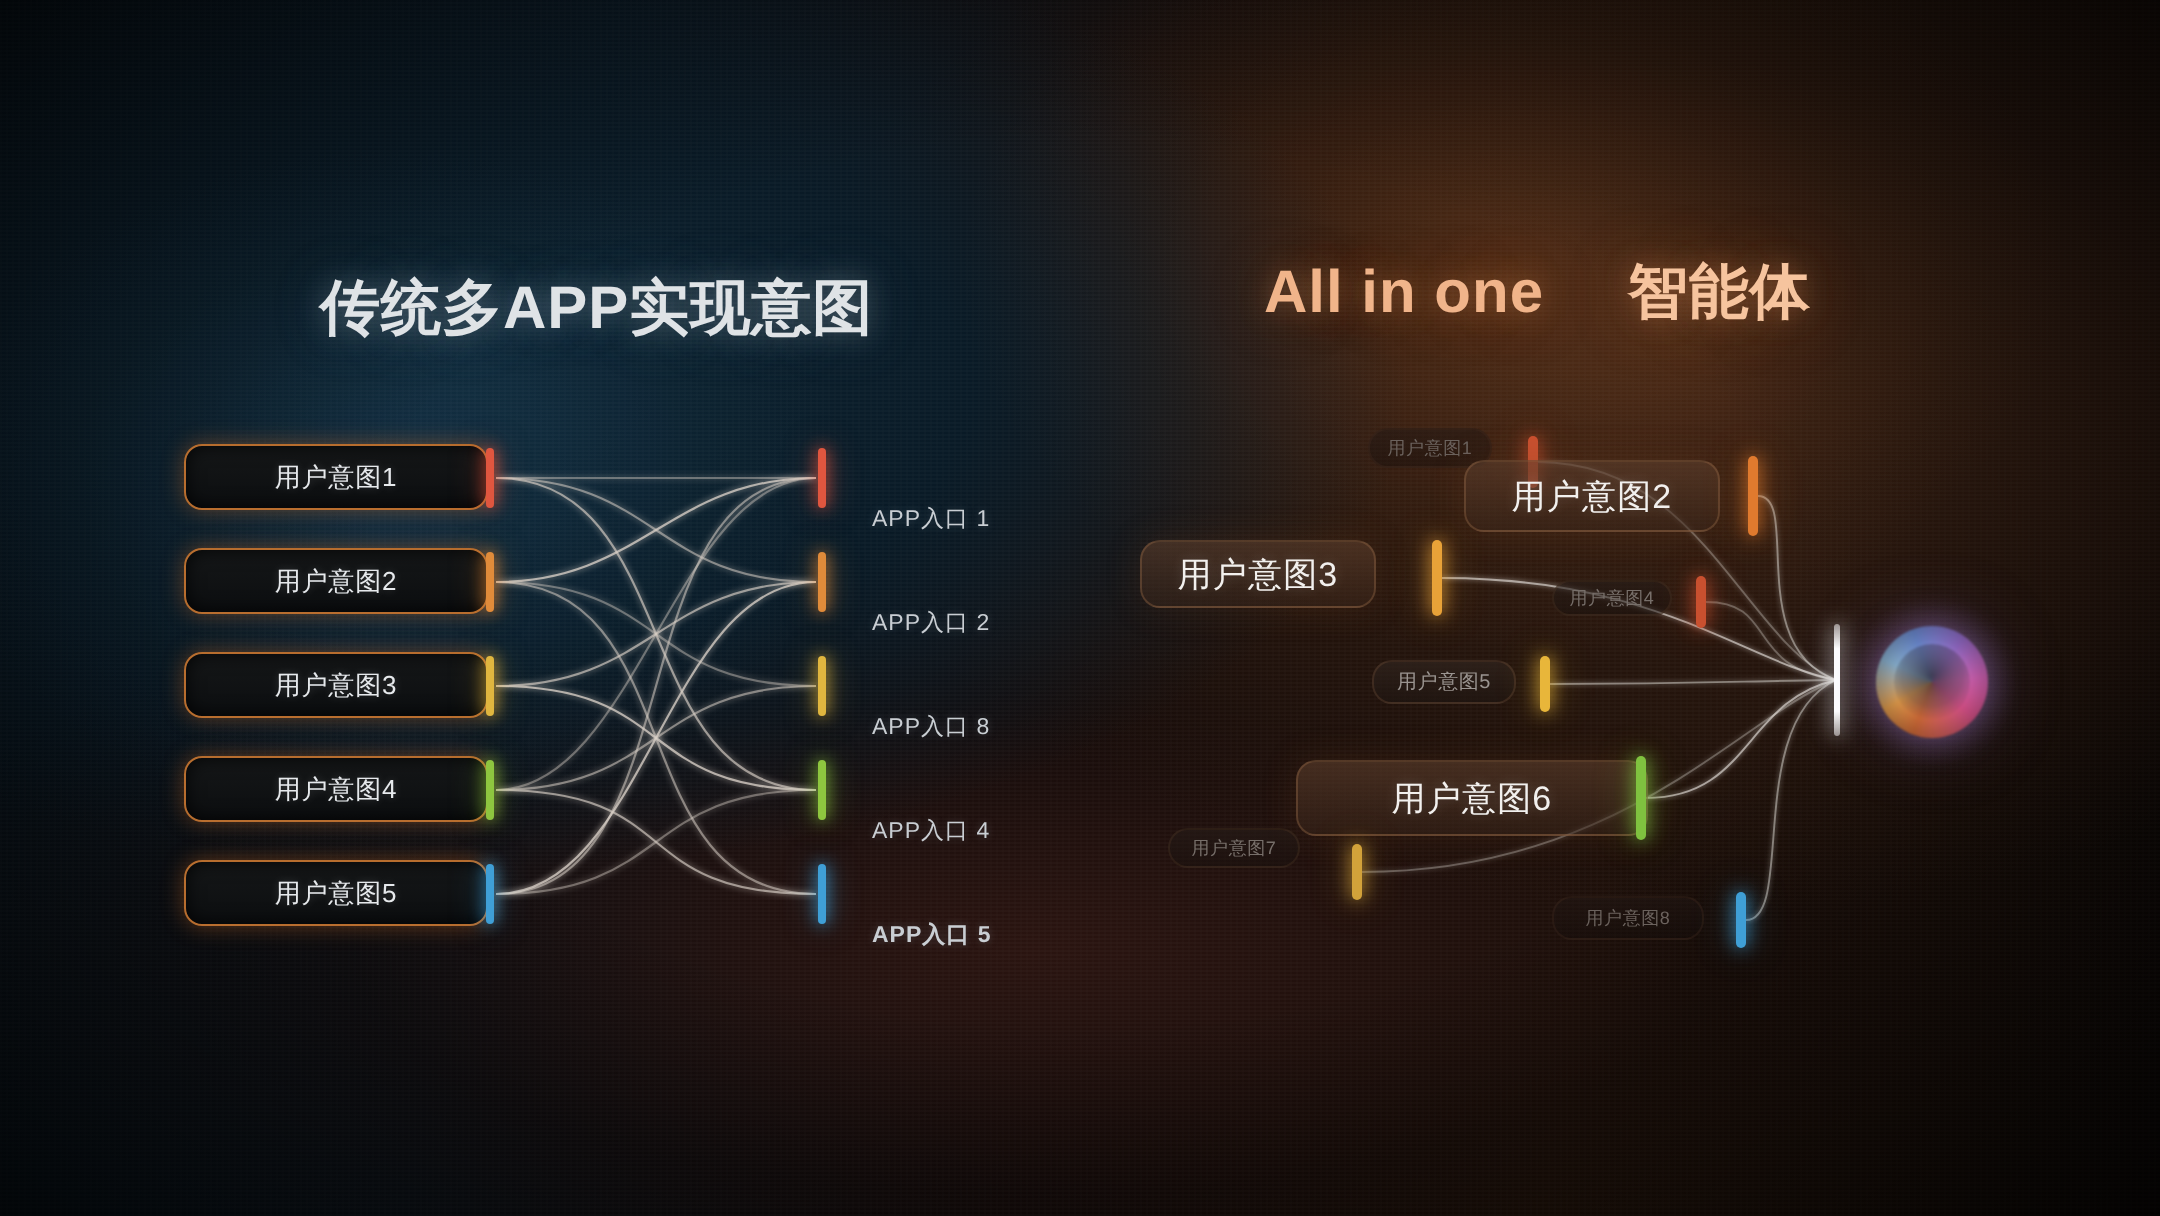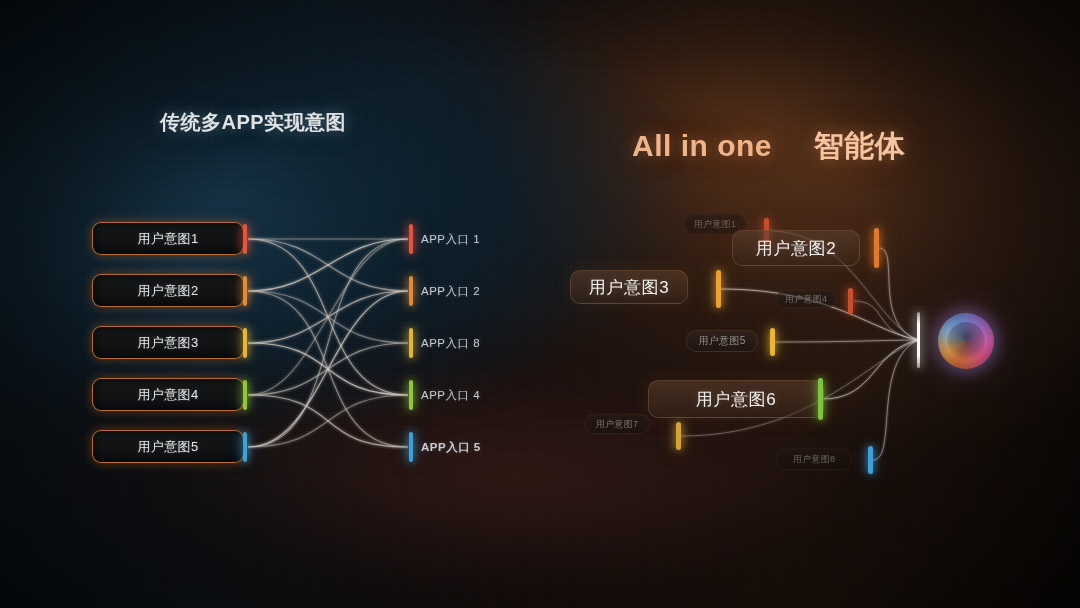--- a/index.html
+++ b/index.html
@@ -42,22 +42,22 @@
   }
 
   
   .title{
     position:absolute;
     font-weight:bold;
     white-space:nowrap;
     letter-spacing:.5px;
   }
   #title-left{
-    left:160px;top:109px;
-    font-size:20px;
+    left:160px;top:134px;
+    font-size:30px;
     color:#dfe3e6;
     text-shadow:0 0 14px rgba(190,205,215,.35),0 0 34px rgba(120,150,175,.2);
   }
   #title-right{
     left:632px;top:126px;
     font-size:30px;
     color:#f0b48a;
     text-shadow:0 0 14px rgba(230,150,95,.4),0 0 36px rgba(200,110,50,.25);
   }
   #title-right .cn{color:#f6c49e;margin-left:33px;}
@@ -81,26 +81,27 @@
   }
   .lbar,.rbar{
     position:absolute;
     width:4px;height:30px;
     border-radius:2px;
   }
   .lbar{left:243px;}
   .rbar{left:409px;}
   .applabel{
     position:absolute;
-    left:421px;
+    left:436px;
     font-size:11.5px;
     color:#c9ced3;
     letter-spacing:.5px;
     white-space:nowrap;
     text-shadow:0 0 5px rgba(180,195,210,.25);
+    margin-top:20px;
   }
   #left-links{position:absolute;left:0;top:0;width:1080px;height:608px;}
 
   
   #right-links{position:absolute;left:0;top:0;width:1080px;height:608px;}
   .rcard{
     position:absolute;
     box-sizing:border-box;
     border-radius:10px;
     display:flex;align-items:center;justify-content:center;

